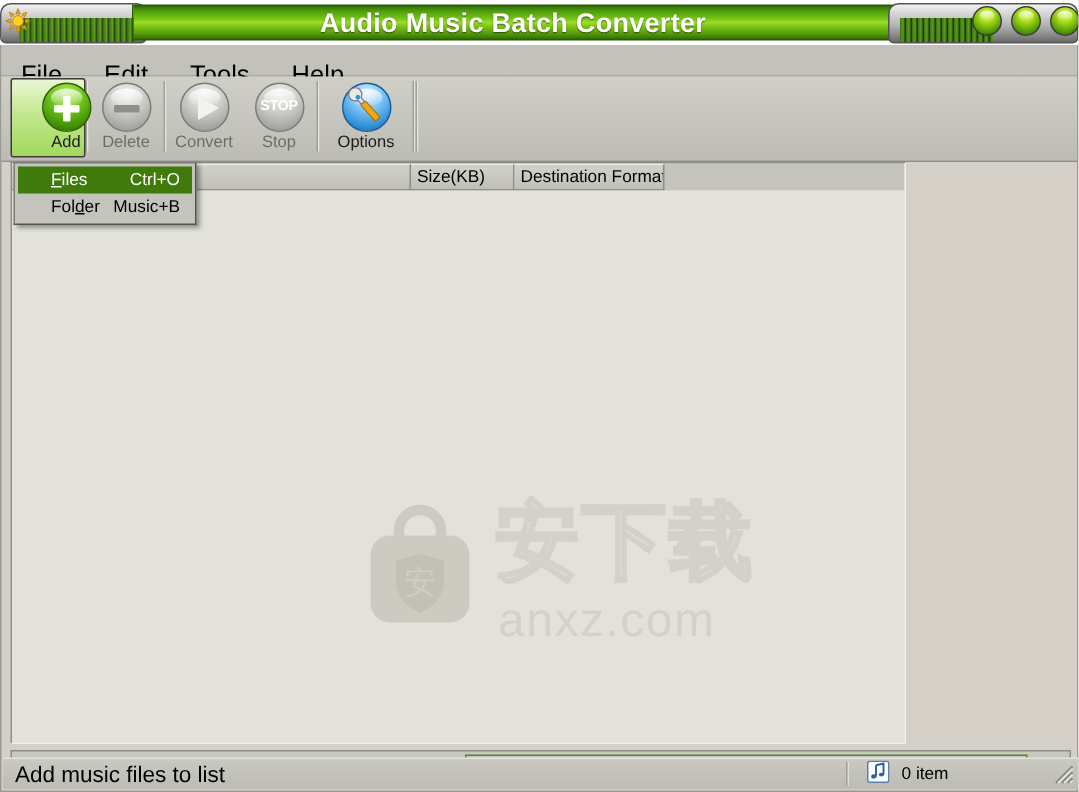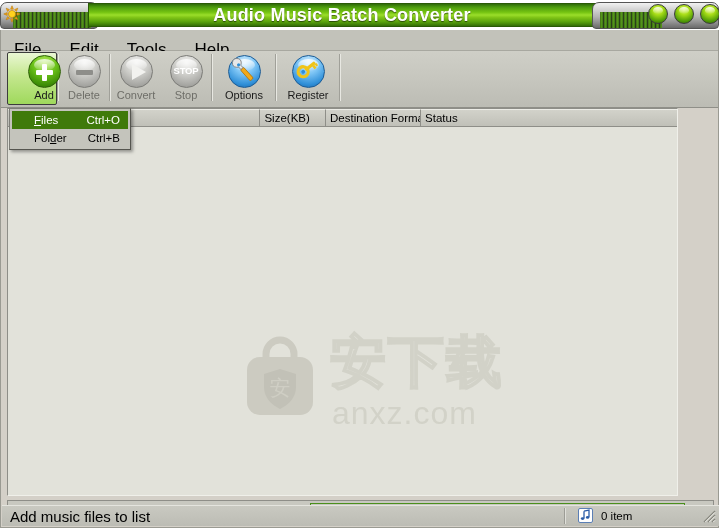--- a/index.html
+++ b/index.html
@@ -242,21 +242,21 @@
   .dd-key {
     position: absolute; right: 8px; top: 0;
     font-size: 11.5px;
   }
   .dd-item u { text-decoration: underline; }
 
   
   .listview {
     position: absolute;
     left: 6px; top: 78px;
-    width: 671px; height: 388px;
+    width: 597px; height: 388px;
     background: #e2e2da;
     border: 1px solid #8e8e88;
     border-right-color: #f0f0ea;
     border-bottom-color: #f0f0ea;
     box-sizing: border-box;
     overflow: hidden;
   }
   .lv-header {
     position: absolute; left: 0; top: 0;
     width: 100%; height: 18px;
@@ -505,46 +505,30 @@
               <path d="M13.2 6.5 a4.4 4.4 0 1 1 6.6 0 l-1.9 1.5 v3.2 h-2.8 V8 z" fill="#e8e8e8" stroke="#7a7a7a" stroke-width="0.8"></path>
               <circle cx="16.5" cy="6.2" r="1.6" fill="#2f8fd8"></circle>
             </g>
           </svg>
         </div>
         <div class="tlabel">Options</div>
       </div>
 
       <div class="tsep"></div>
 
-      <div class="tool" style="width:62px">
-        <div class="circ circ-blue">
-          <div class="gloss"></div>
-          <svg width="33" height="33" viewBox="0 0 33 33" style="position:absolute;left:0;top:0">
-            <g transform="rotate(-38 16.5 16.5)">
-              <circle cx="12" cy="12" r="5" fill="none" stroke="#f0c419" stroke-width="3.2"></circle>
-              <circle cx="12" cy="12" r="1.9" fill="#2f8fd8"></circle>
-              <rect x="14.6" y="10.4" width="12.5" height="3.2" rx="1" fill="#f0c419"></rect>
-              <rect x="22.4" y="13.2" width="2.6" height="3.8" fill="#f0c419"></rect>
-              <rect x="25.6" y="13.2" width="2.2" height="2.8" fill="#f0c419"></rect>
-            </g>
-          </svg>
-        </div>
-        <div class="tlabel">Register</div>
-      </div>
 
       <div class="tsep"></div>
     </div>
 
     <div class="listview">
       <div class="lv-header">
         <div class="lv-col" style="width:22px"></div>
         <div class="lv-col" style="width:244px">Path</div>
         <div class="lv-col" style="width:69px">Size(KB)</div>
         <div class="lv-col" style="width:100px">Destination Format</div>
-        <div class="lv-col" style="width:270px;border-right:none">Status</div>
       </div>
       <div class="lv-body">
 
         <div class="watermark">
           <div class="wm-bag">
             <svg width="72" height="84" viewBox="0 0 72 84">
               <path d="M22 26 v-5 a14 14 0 0 1 28 0 v5" fill="none" stroke="#cccbc1" stroke-width="7" stroke-linecap="round"></path>
               <rect x="3" y="24" width="66" height="58" rx="13" fill="#cccbc1"></rect>
               <path d="M36 36 L52 41 v13 c0 11 -8 18 -16 22 c-8 -4 -16 -11 -16 -22 V41 Z" fill="#c2c1b7"></path>
               <text x="36" y="62" font-size="21" font-family="DejaVu Sans, sans-serif" fill="#cfcec4" text-anchor="middle">安</text>
@@ -557,21 +541,21 @@
       </div>
     </div>
 
     <div class="dropdown">
       <div class="dd-item sel">
         <u>F</u>iles
         <span class="dd-key">Ctrl+O</span>
       </div>
       <div class="dd-item">
         Fol<u>d</u>er
-        <span class="dd-key">Ctrl+B</span>
+        <span class="dd-key">Music+B</span>
       </div>
     </div>
 
     <div class="outpanel">
       <div class="radio checked"></div>
       <div class="rlabel">Convert to same folder as added file</div>
 
       <div class="radio"></div>
       <div class="rlabel" style="margin-right:4px">Convert to</div>
 

